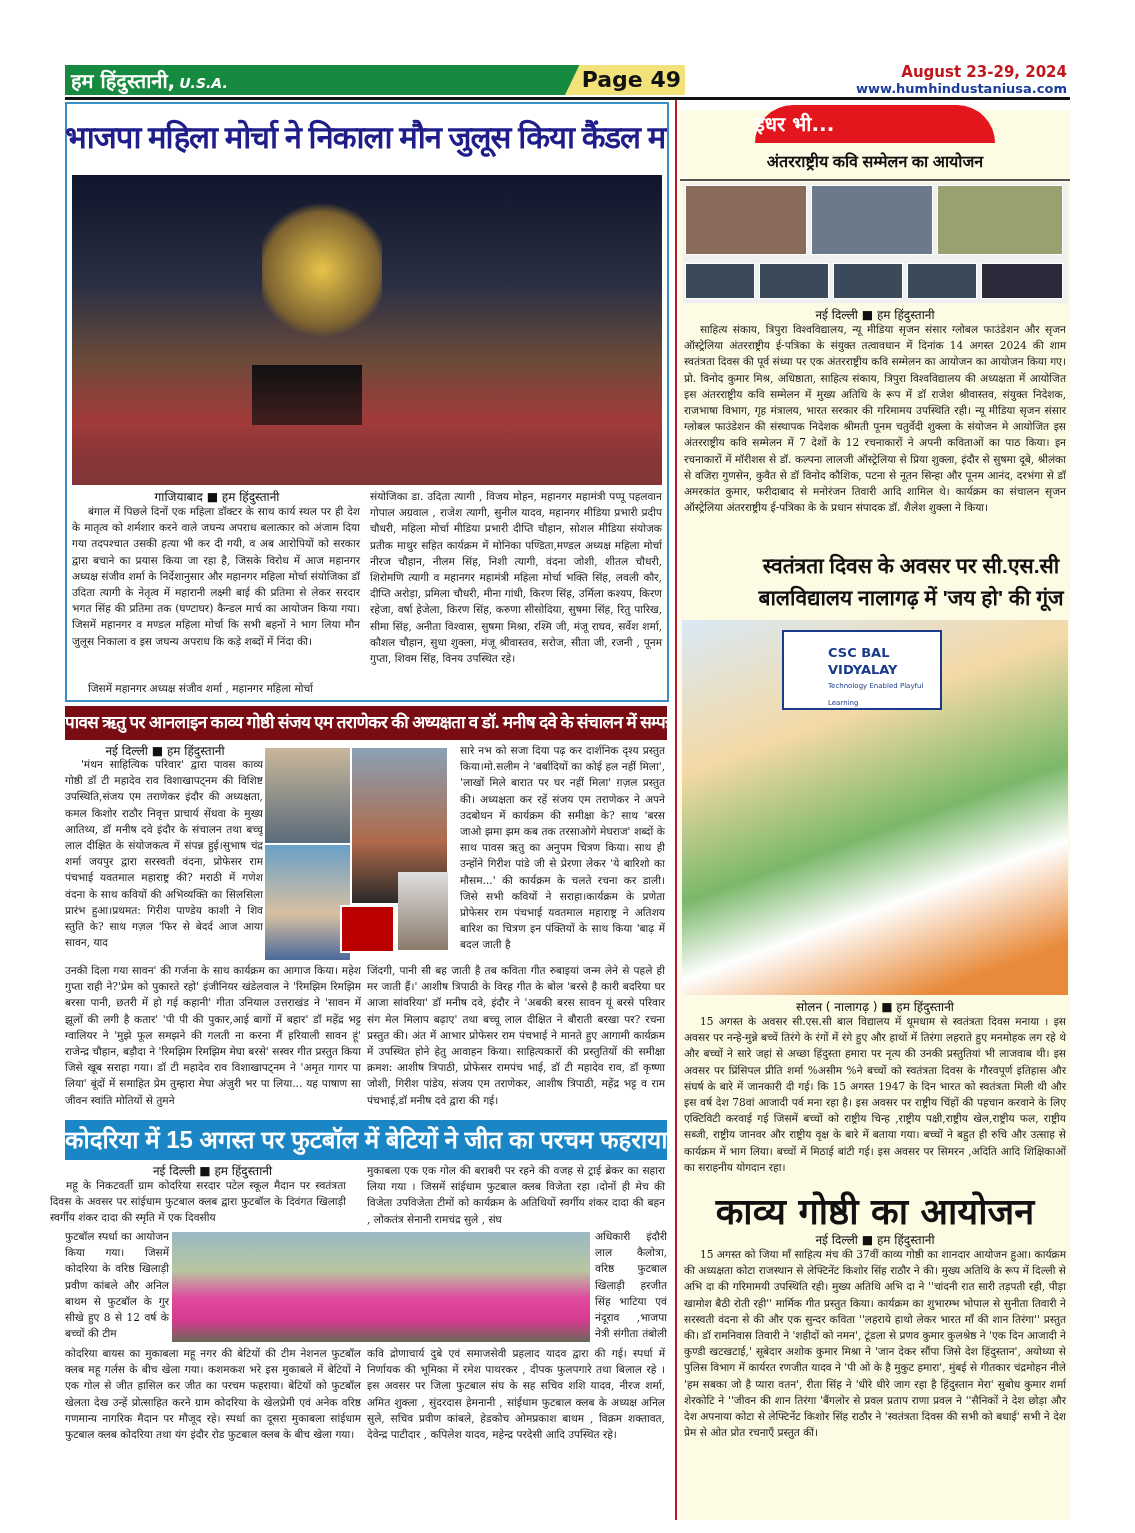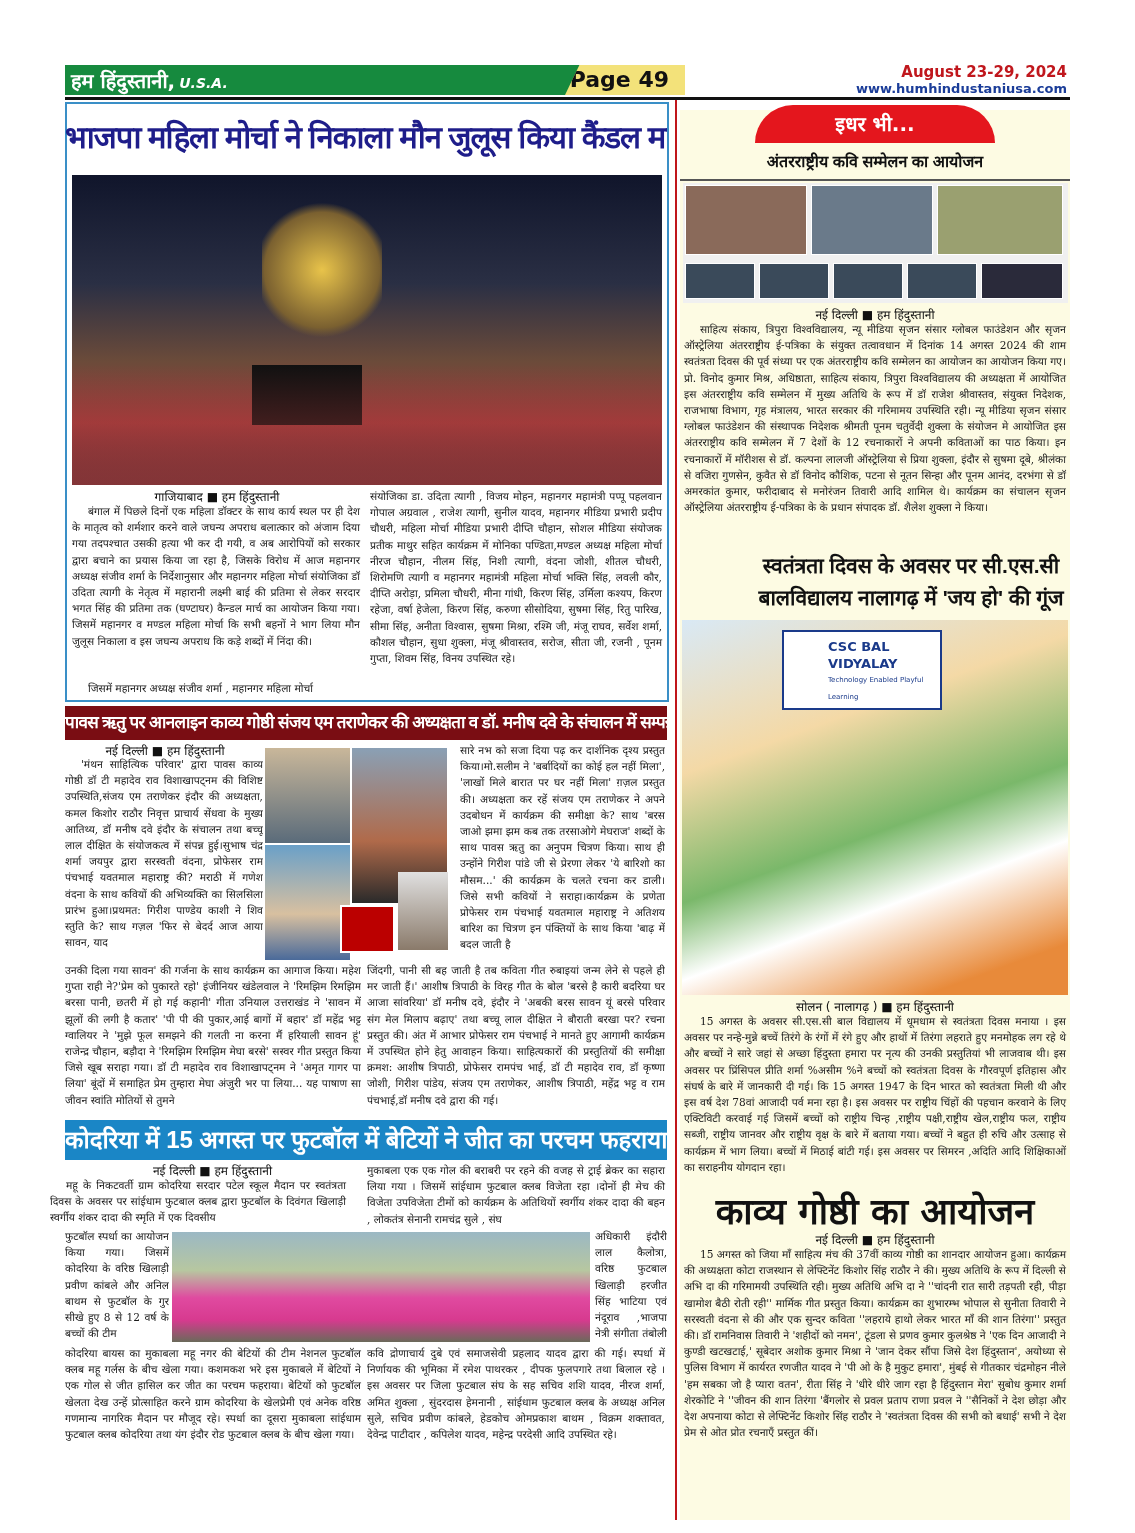--- a/index.html
+++ b/index.html
@@ -1,52 +1,52 @@
 <!DOCTYPE html>
 <html><head>
 <meta charset="utf-8">
 <style>
 *{box-sizing:border-box;margin:0;padding:0}
 body{width:1135px;height:1533px;background:#fff;font-family:"DejaVu Sans",sans-serif;position:relative;overflow:hidden;color:#111}
 .abs{position:absolute}
 .masthead{left:65px;top:65px;width:620px;height:30px;background:#168a3e}
 .masthead .brand{position:absolute;left:6px;top:2px;color:#fff;font-weight:bold;font-size:20px;white-space:nowrap}
 .masthead .brand .usa{font-size:14px;font-style:italic;margin-left:4px}
-.pagebox{position:absolute;right:0;top:0;width:120px;height:30px;background:#f3e27a;clip-path:polygon(12% 0,100% 0,100% 100%,0 100%);font-weight:bold;font-size:22px;text-align:right;padding-right:16px;line-height:30px;color:#111}
+.pagebox{position:absolute;right:0;top:0;width:120px;height:30px;background:#f3e27a;clip-path:polygon(12% 0,100% 0,100% 100%,0 100%);font-weight:bold;font-size:22px;text-align:right;padding-right:4px;line-height:30px;color:#111}
 .dateline{right:68px;top:63px;text-align:right}
 .dateline .date{color:#c0171d;font-weight:bold;font-size:15px}
 .dateline .url{color:#1b3d99;font-weight:bold;font-size:13px}
 .rule{left:65px;top:97px;width:1005px;height:3px;background:#111}
 .vdiv{left:675px;top:100px;width:2px;height:1420px;background:#c0171d}
 
 .box{border:2px solid #3a8fc7;background:#fff}
 .h-candle{left:65px;top:103px;width:602px;height:70px;text-align:center;color:#1e1d8a;font-weight:bold;font-size:31px;line-height:70px;white-space:nowrap;overflow:hidden;font-family:"Liberation Sans",sans-serif;letter-spacing:-1px}
 .ph-candle{left:72px;top:175px;width:590px;height:310px;background:linear-gradient(180deg,#10152b 0%,#2a2f44 35%,#6b4b3a 60%,#9a3a3a 80%,#3a2a30 100%)}
 .byline{font-weight:normal;font-size:12px;text-align:center;color:#111}
 .txt{font-size:10.6px;line-height:16.2px;text-align:justify;color:#1a1a1a;font-family:"DejaVu Serif",serif}
 .txt.ind{text-indent:1.5em}
 
 .h-pavas{left:65px;top:706px;width:602px;height:34px;background:#7a0d13;color:#fff;font-weight:bold;font-size:17px;line-height:34px;text-align:center;white-space:nowrap;overflow:hidden;letter-spacing:-0.6px;font-family:"Liberation Sans",sans-serif}
 .h-kodaria{left:65px;top:1120px;width:602px;height:40px;background:#1a86c6;color:#fff;font-weight:bold;font-size:24px;line-height:40px;text-align:left;white-space:nowrap;overflow:hidden;font-family:"Liberation Sans",sans-serif}
 
 .right-bg{left:680px;top:110px;width:390px;height:1410px;background:#fdfbe3}
-.idhar{left:755px;top:105px;width:240px;height:38px;background:#e4161d;border-radius:40px 40px 0 0;color:#fff;font-size:20px;font-weight:bold;text-align:center;line-height:38px}
+.idhar{left:755px;top:105px;width:240px;height:38px;background:#e4161d;border-radius:40px 40px 0 0;color:#fff;font-size:20px;font-weight:bold;text-align:left;line-height:38px}
 .h-kavi{left:680px;top:143px;width:390px;height:38px;font-weight:bold;font-size:16px;text-align:center;line-height:38px;color:#111;white-space:nowrap;font-family:"Liberation Sans",sans-serif;border-bottom:2px solid #555}
 .ph-zoom{left:683px;top:183px;width:385px;height:120px;background:#f0f0f0}
 .h-csc{left:716px;top:550px;width:390px;height:68px;font-weight:bold;font-size:21px;text-align:center;line-height:32px;color:#111;font-family:"Liberation Sans",sans-serif}
 .ph-csc{left:682px;top:620px;width:386px;height:375px;background:linear-gradient(160deg,#d9e9f5,#f4d9a6 30%,#7ab86a 55%,#ffffff 70%,#e88a3a 90%)}
 .h-kavya{left:680px;top:1192px;width:390px;height:40px;font-weight:bold;font-size:36px;text-align:center;line-height:40px;color:#111}
 .ph-foot{left:172px;top:1232px;width:418px;height:110px;background:linear-gradient(180deg,#9bb8c4 0%,#b7c7a0 35%,#e04aa0 60%,#d73a8f 80%,#6a6a5a 100%)}
 .ph-p1{left:265px;top:748px;width:85px;height:95px;background:linear-gradient(180deg,#c9b79a,#5a6b7a)}
 .ph-p2{left:352px;top:748px;width:95px;height:155px;background:linear-gradient(180deg,#8aa0b5,#b06a4a 60%,#2a2a2a)}
 .ph-p3{left:265px;top:845px;width:85px;height:115px;background:linear-gradient(180deg,#6aa0c8,#d8c0a0 60%,#4a6a9a)}
 .ph-p4{left:340px;top:905px;width:55px;height:48px;background:#b00;border:2px solid #fff}
 .ph-p5{left:398px;top:872px;width:50px;height:78px;background:linear-gradient(180deg,#e0e0e0,#8a7a6a)}
 .tile{position:absolute;background:#3a4a5a;border:1px solid #fff}
-.logo-csc{position:absolute;left:100px;top:10px;width:160px;height:80px;background:#fff;border:2px solid #1a3a8a;color:#1a3a8a;font-weight:bold;font-size:13px;padding:6px 6px 6px 44px;line-height:17px}
+.logo-csc{position:absolute;left:100px;top:10px;width:160px;height:80px;background:#fff;border:2px solid #1a3a8a;color:#1a3a8a;font-weight:bold;font-size:13px;padding:12px 6px 6px 44px;line-height:17px}
 </style>
 </head>
 <body>
 
 <div class="abs masthead">
   <div class="brand"><span>हम हिंदुस्तानी,</span><span class="usa">U.S.A.</span></div>
   <div class="pagebox">Page 49</div>
 </div>
 <div class="abs dateline">
   <div class="date">August 23-29, 2024</div>

